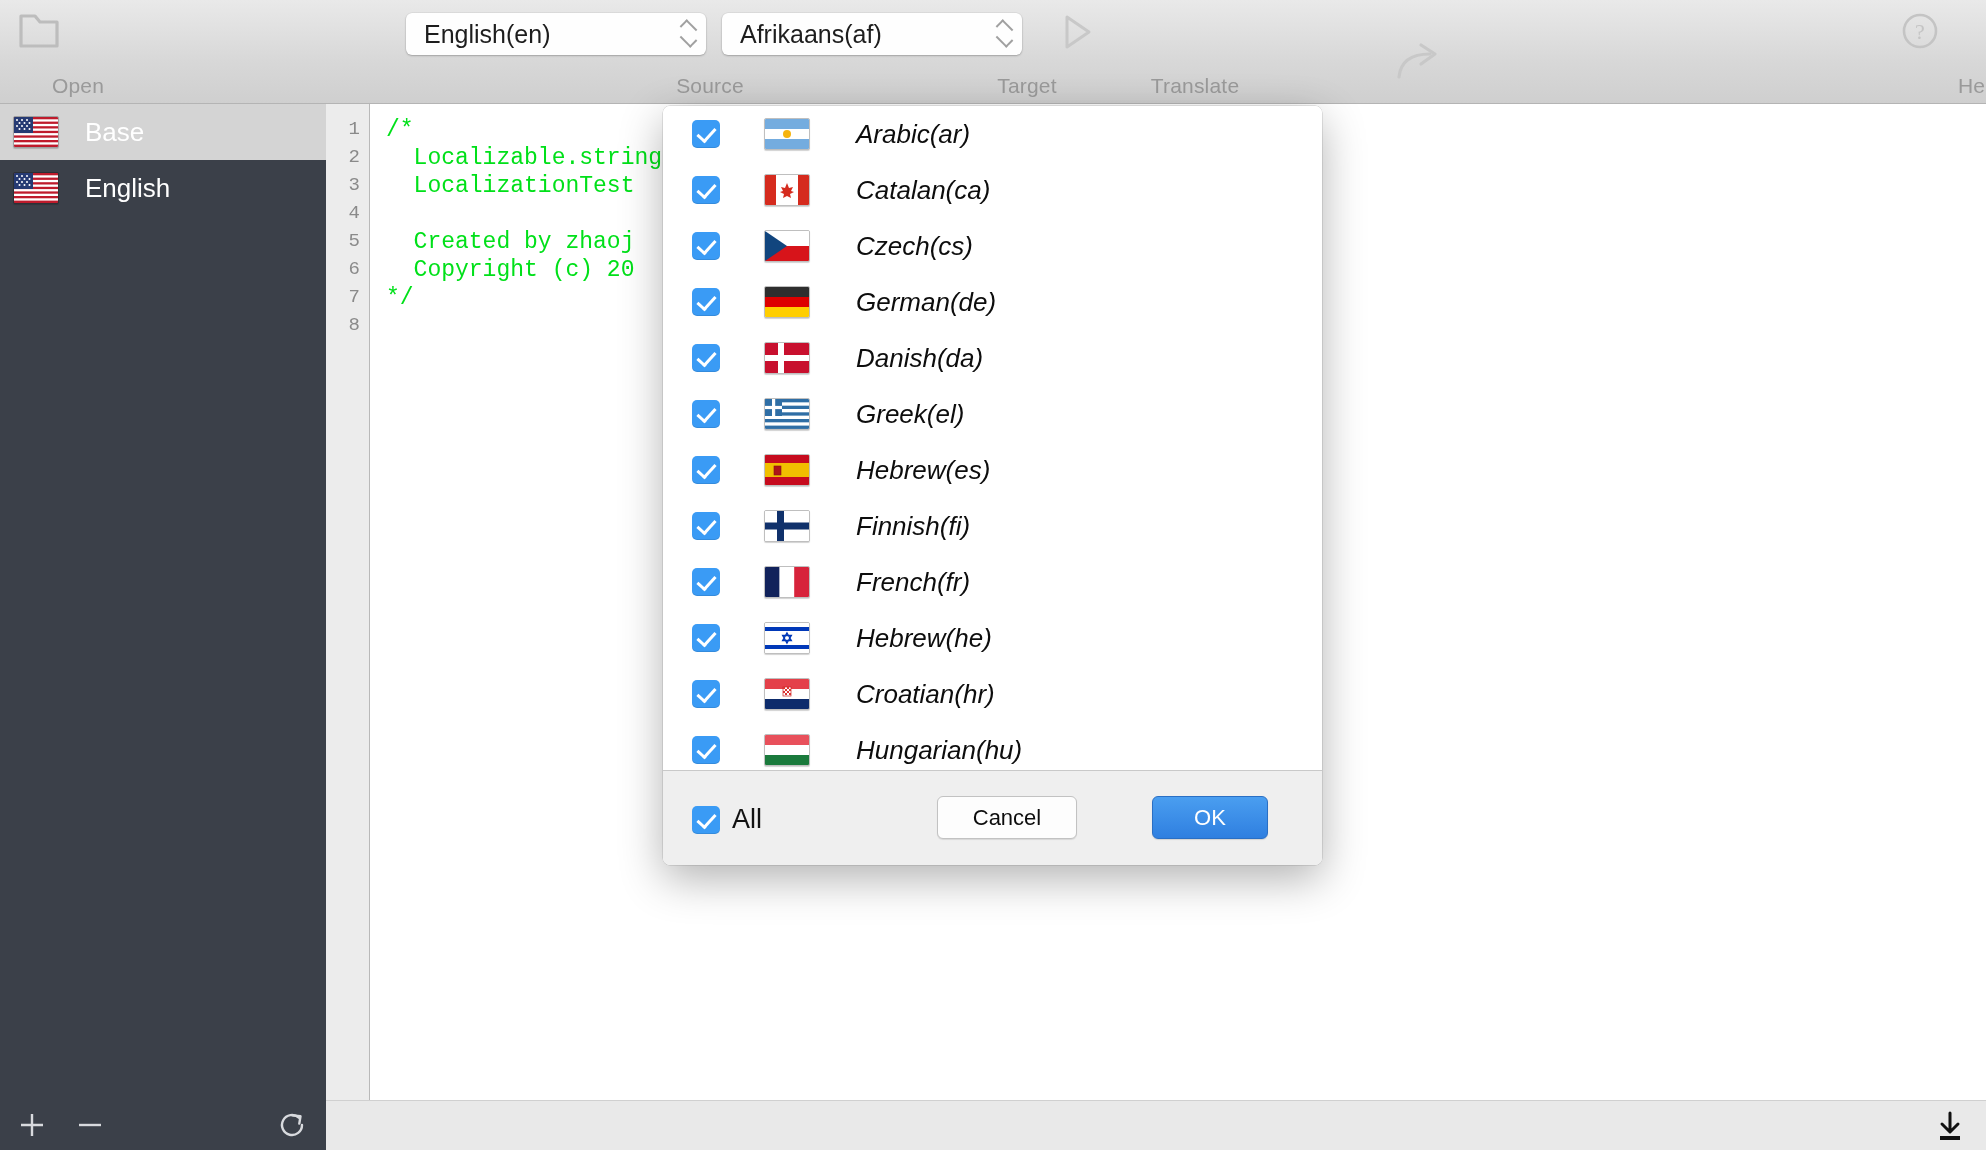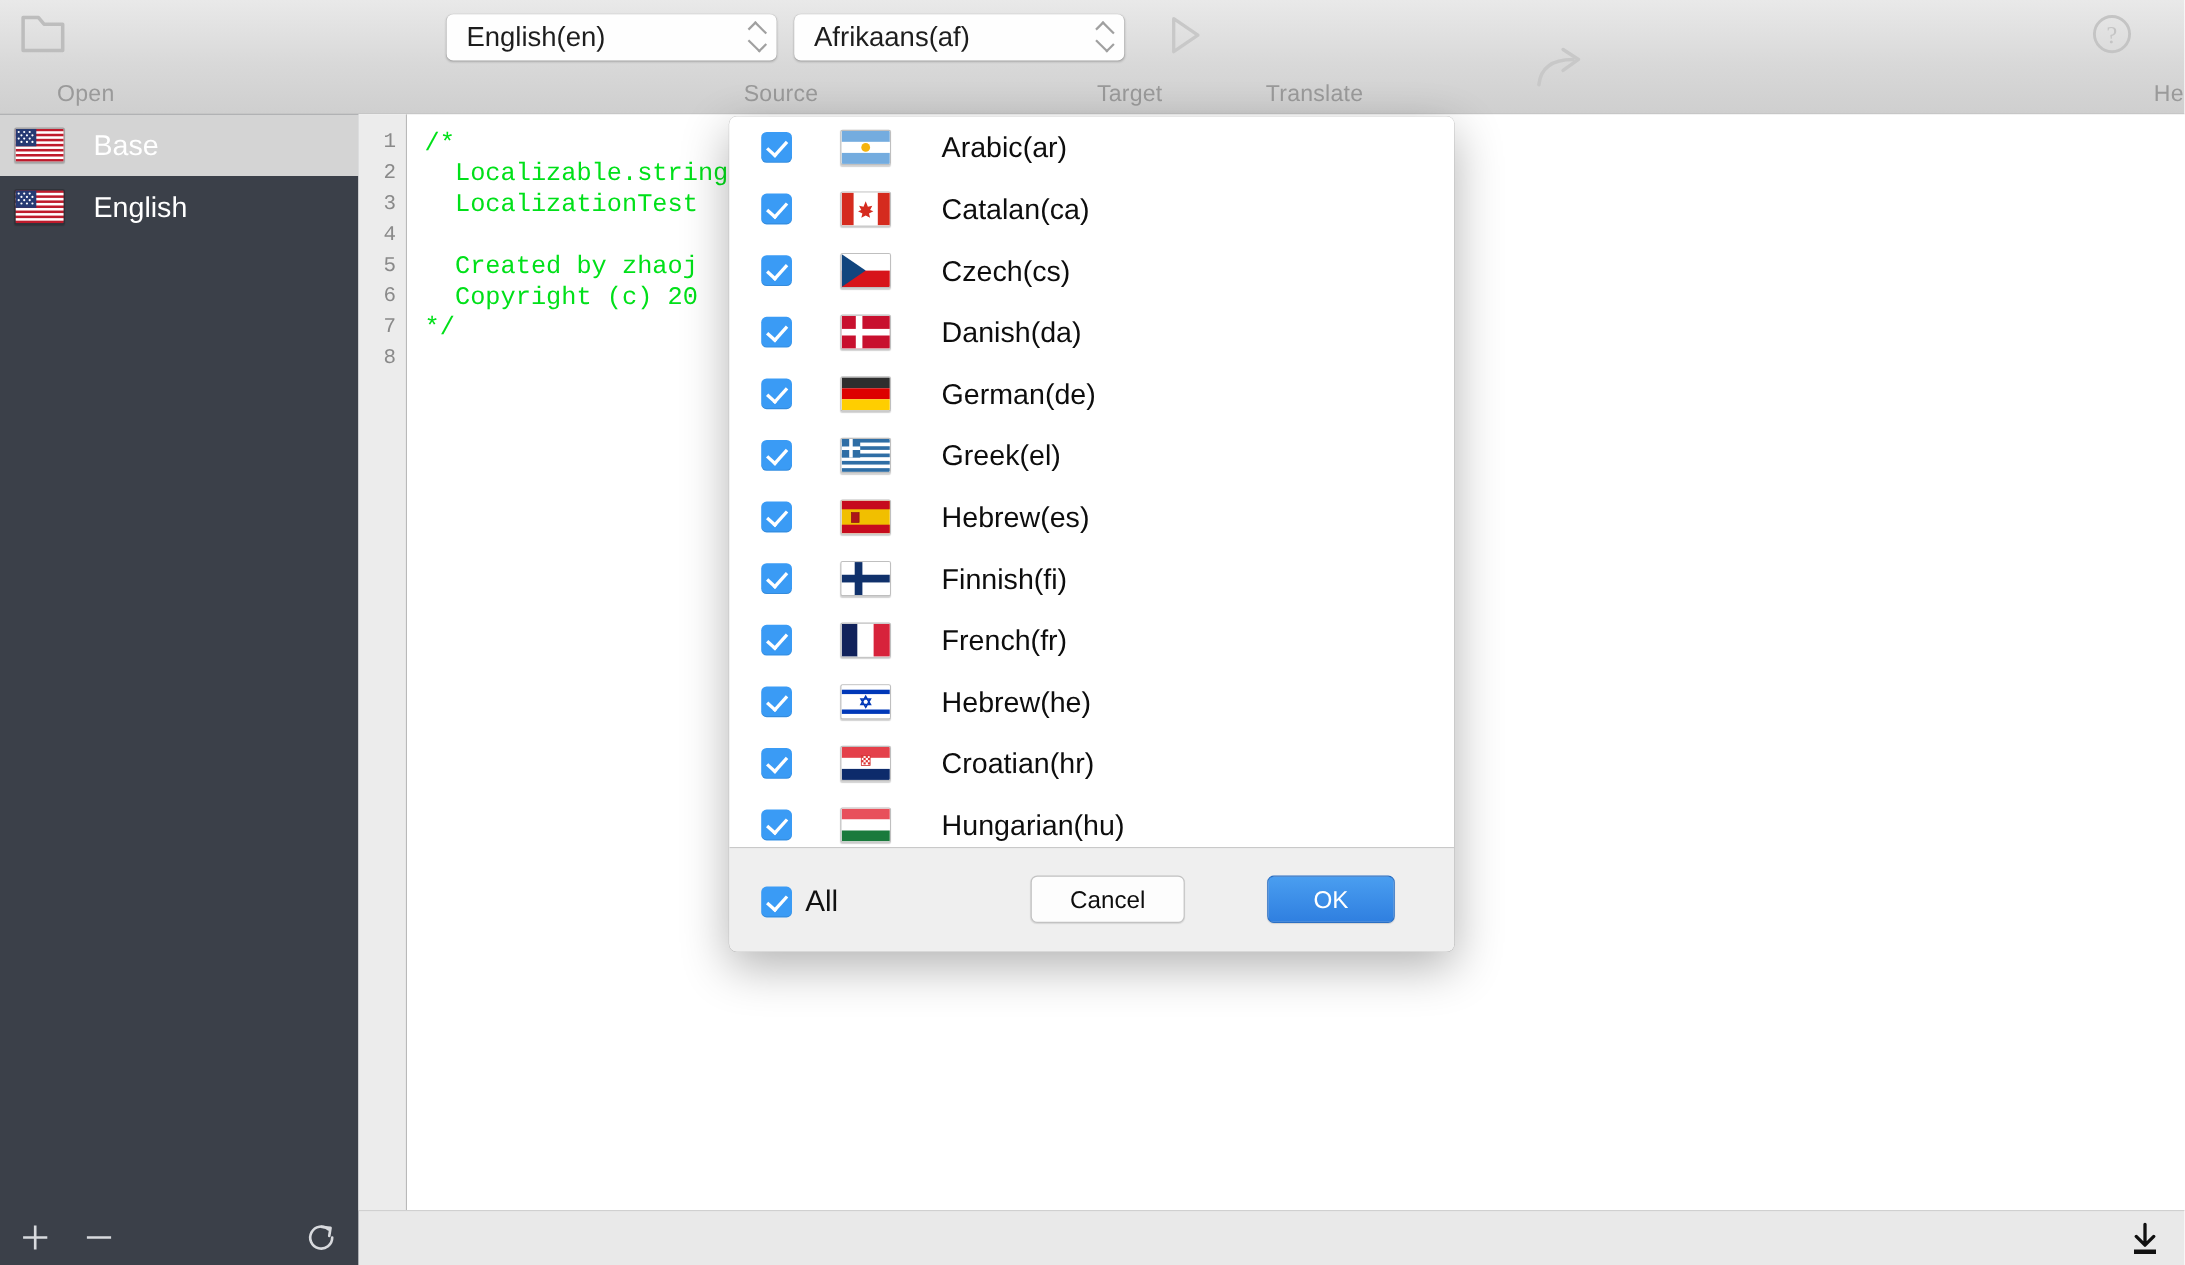--- a/index.html
+++ b/index.html
@@ -101,21 +101,21 @@
 
   
   .sheet {
     position: absolute; left: 663px; top: 106px; width: 659px; height: 759px;
     background: #ffffff; border-radius: 7px;
     box-shadow: 0 14px 44px rgba(0,0,0,.30), 0 0 0 .5px rgba(0,0,0,.18);
     overflow: hidden;
   }
   .lang-list {
     position: absolute; left: 0; top: 0; width: 659px; height: 664px;
-    background: #ffffff; overflow: hidden;
+    background: #ffffff; overflow: hidden; font-style: italic;
   }
   .lang-row {
     height: 56px; display: flex; align-items: center;
     padding-left: 29px;
   }
   .lang-row .lflag { margin-left: 44px; flex: none; }
   .lang-row .lname {
     margin-left: 46px; font-size: 26px; color: #0d0d0d; white-space: nowrap;
   }
 
@@ -375,38 +375,38 @@
             <path d="M0 0 L22 15 L0 30 Z" fill="#11457e"></path>
           </svg>
         </span>
         <span class="lname">Czech(cs)</span>
       </div>
 
       <div class="lang-row">
         <span class="checkbox"></span>
         <span class="lflag flag">
           <svg width="44" height="30" viewBox="0 0 44 30">
+            <rect width="44" height="10" fill="#2e2e2e"></rect>
+              <rect y="10" width="44" height="10" fill="#dd0000"></rect>
+            <rect y="20" width="44" height="10" fill="#ffce00"></rect>
+          </svg>
+        </span>
+        <span class="lname">German(de)</span>
+      </div>
+
+      <div class="lang-row">
+        <span class="checkbox"></span>
+        <span class="lflag flag">
+          <svg width="44" height="30" viewBox="0 0 44 30">
             <rect width="44" height="30" fill="#c8102e"></rect>
             <rect x="13" width="6" height="30" fill="#ffffff"></rect>
               <rect y="12" width="44" height="6" fill="#ffffff"></rect>
           </svg>
         </span>
         <span class="lname">Danish(da)</span>
-      </div>
-
-      <div class="lang-row">
-        <span class="checkbox"></span>
-        <span class="lflag flag">
-          <svg width="44" height="30" viewBox="0 0 44 30">
-            <rect width="44" height="10" fill="#2e2e2e"></rect>
-              <rect y="10" width="44" height="10" fill="#dd0000"></rect>
-            <rect y="20" width="44" height="10" fill="#ffce00"></rect>
-          </svg>
-        </span>
-        <span class="lname">German(de)</span>
       </div>
 
       <div class="lang-row">
         <span class="checkbox"></span>
         <span class="lflag flag">
           <svg width="44" height="30" viewBox="0 0 44 30">
             <rect width="44" height="30" fill="#ffffff"></rect>
             <g fill="#2f6ea5">
               <rect y="0" width="44" height="3.33"></rect>
                 <rect y="6.66" width="44" height="3.33"></rect>

